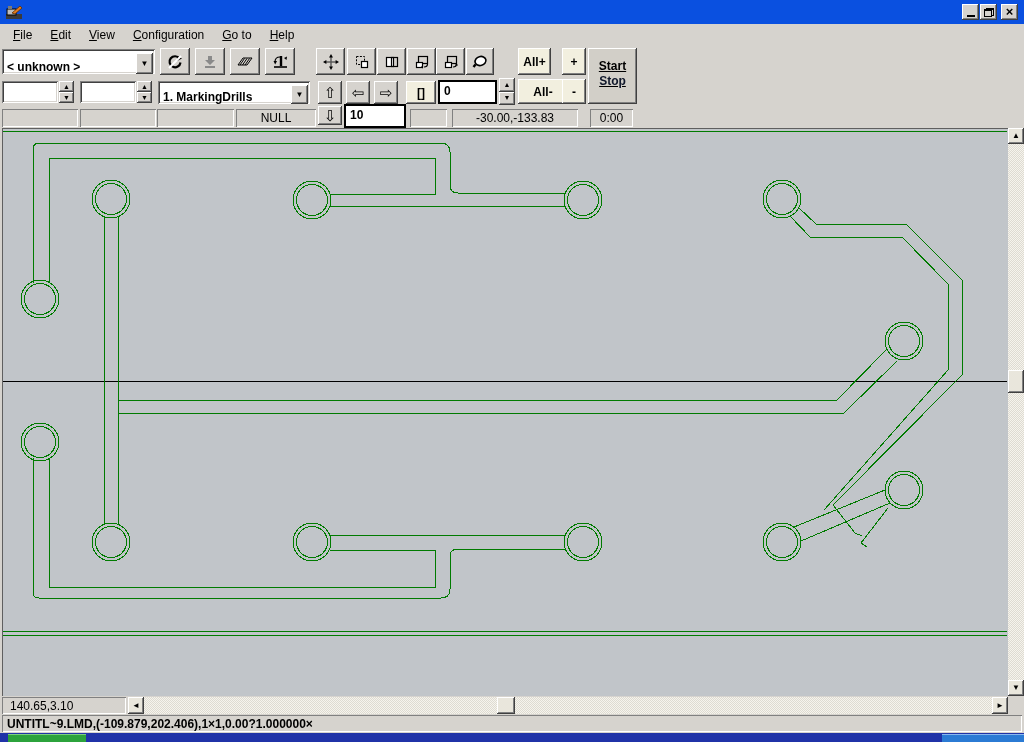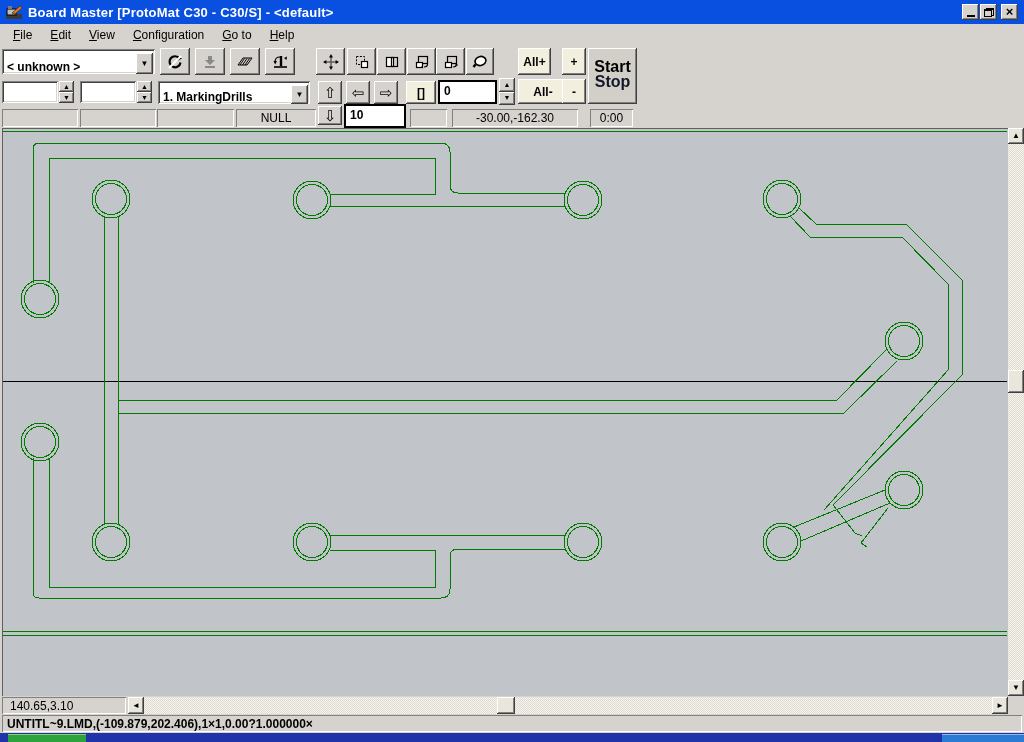--- a/index.html
+++ b/index.html
@@ -57,21 +57,20 @@
 
 <div id="app">
 
   <div class="abs titlebar">
     <svg class="abs" style="left:5px;top:4px" width="18" height="16" viewBox="0 0 18 16">
       <rect x="1" y="10" width="16" height="5" fill="#3a3a3a"></rect>
       <rect x="2" y="5" width="9" height="6" fill="#bdbdbd" stroke="#000" stroke-width="1"></rect>
       <path d="M7 9 L15 2 L17 4 L10 10 Z" fill="#e07a1e" stroke="#5a3000" stroke-width="0.8"></path>
       <rect x="3" y="2" width="4" height="3" fill="#7a7a7a"></rect>
     </svg>
-    <span class="title-text" style="margin-left:28px">Board Master [ProtoMat C30 - C30/S] - &lt;default&gt;</span>
     <div style="margin-left:auto;display:flex;gap:1px;margin-right:6px;">
       <div class="btn raised winbtn">
           <span class="min-glyph"></span>
         </div>
       <div class="btn raised winbtn">
           <span class="restore-glyph"></span>
         </div>
       <div class="btn raised winbtn" style="margin-left:3px;font-size:13px;">
           <span>×</span>
         </div>
@@ -162,21 +161,21 @@
   <div class="abs btn raised" style="left:466px;top:48px;width:28px;height:27px;">
     <svg class="icon16" viewBox="0 0 16 16">
       <ellipse cx="8.5" cy="7" rx="5.5" ry="4.5" fill="#fff" stroke="#000" stroke-width="1.6" transform="rotate(-15 8.5 7)"></ellipse>
       <line x1="3.5" y1="10.5" x2="1.5" y2="13" stroke="#000" stroke-width="2.4"></line>
     </svg>
   </div>
 
   <div class="abs btn raised cream" style="left:518px;top:48px;width:33px;height:27px;">All+</div>
   <div class="abs btn raised cream" style="left:562px;top:48px;width:24px;height:27px;">+</div>
   <div class="abs raised" style="left:588px;top:48px;width:49px;height:56px;background:#d2cfc8;">
-    <div style="text-align:center;padding-top:11px;font-weight:bold;font-size:16px;line-height:15px;">
+    <div style="text-align:center;padding-top:11px;font-weight:bold;font-size:12px;line-height:15px;text-decoration:underline;">
       <div>Start</div>
       <div style="color:#0f172a;">Stop</div>
     </div>
   </div>
   <div class="abs btn raised cream" style="left:518px;top:79px;width:50px;height:25px;">All-</div>
   <div class="abs btn raised cream" style="left:562px;top:79px;width:24px;height:25px;">-</div>
 
   <div class="abs field numfield" style="left:2px;top:81px;width:56px;height:22px;"></div>
   <div class="abs spin" style="left:59px;top:81px;width:15px;height:22px;">
     <div class="btn raised">▲</div>
@@ -211,21 +210,21 @@
 
   <div class="abs panel sunken" style="left:2px;top:109px;width:76px;height:18px;"></div>
   <div class="abs panel sunken" style="left:80px;top:109px;width:76px;height:18px;"></div>
   <div class="abs panel sunken" style="left:157px;top:109px;width:77px;height:18px;"></div>
   <div class="abs panel sunken" style="left:236px;top:109px;width:80px;height:18px;">NULL</div>
   <div class="abs btn raised navbtn" style="left:318px;top:106px;width:24px;height:19px;">
       <span>⇩</span>
     </div>
   <div class="abs blackfield numfield" style="left:344px;top:104px;width:62px;height:24px;">10</div>
   <div class="abs panel sunken" style="left:410px;top:109px;width:37px;height:18px;"></div>
-  <div class="abs panel sunken" style="left:452px;top:109px;width:126px;height:18px;">-30.00,-162.30</div>
+  <div class="abs panel sunken" style="left:452px;top:109px;width:126px;height:18px;">-30.00,-133.83</div>
   <div class="abs panel sunken" style="left:590px;top:109px;width:43px;height:18px;">0:00</div>
 
   <div class="abs canvas-frame">
     <svg class="abs" style="left:1px;top:1px;" width="1004" height="566" shape-rendering="crispEdges" viewBox="3 129 1004 566">
         <line x1="3" y1="131" x2="1007" y2="131" stroke="#007b00" stroke-width="1"></line>
         <line x1="3" y1="631" x2="1007" y2="631" stroke="#007b00" stroke-width="1"></line>
         <line x1="3" y1="635" x2="1007" y2="635" stroke="#007b00" stroke-width="1"></line>
         <line x1="3" y1="381" x2="1007" y2="381" stroke="#000" stroke-width="1"></line>
         <path d="M 33,283 L 33,149 Q 33,143 39,143 L 441,143 Q 450,143 450,152 L 450,185 Q 450,193 458,193 L 565,193" fill="none" stroke="#007b00" stroke-width="1"></path>
         <path d="M 49,283 L 49,158 L 435,158 L 435,194 L 330,194" fill="none" stroke="#007b00" stroke-width="1"></path>

